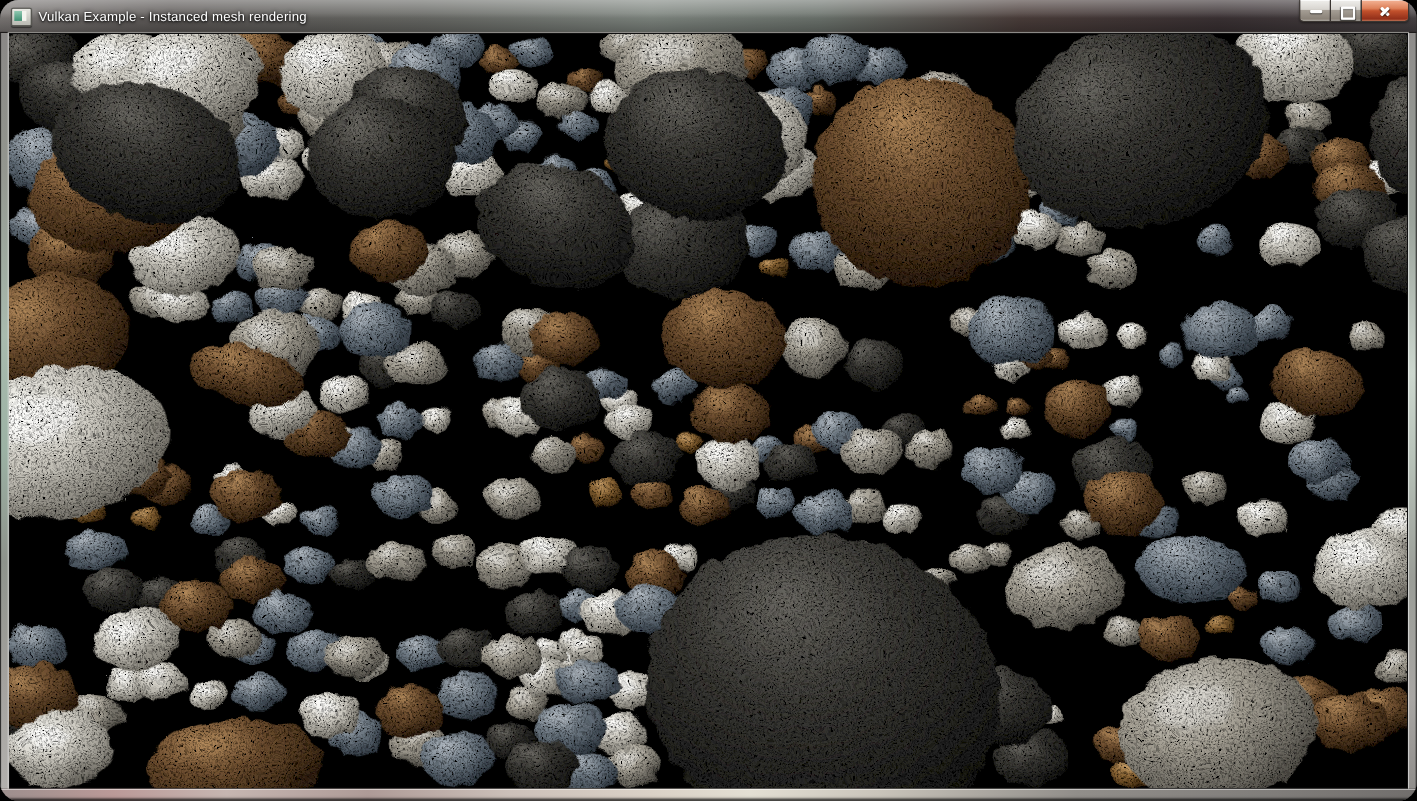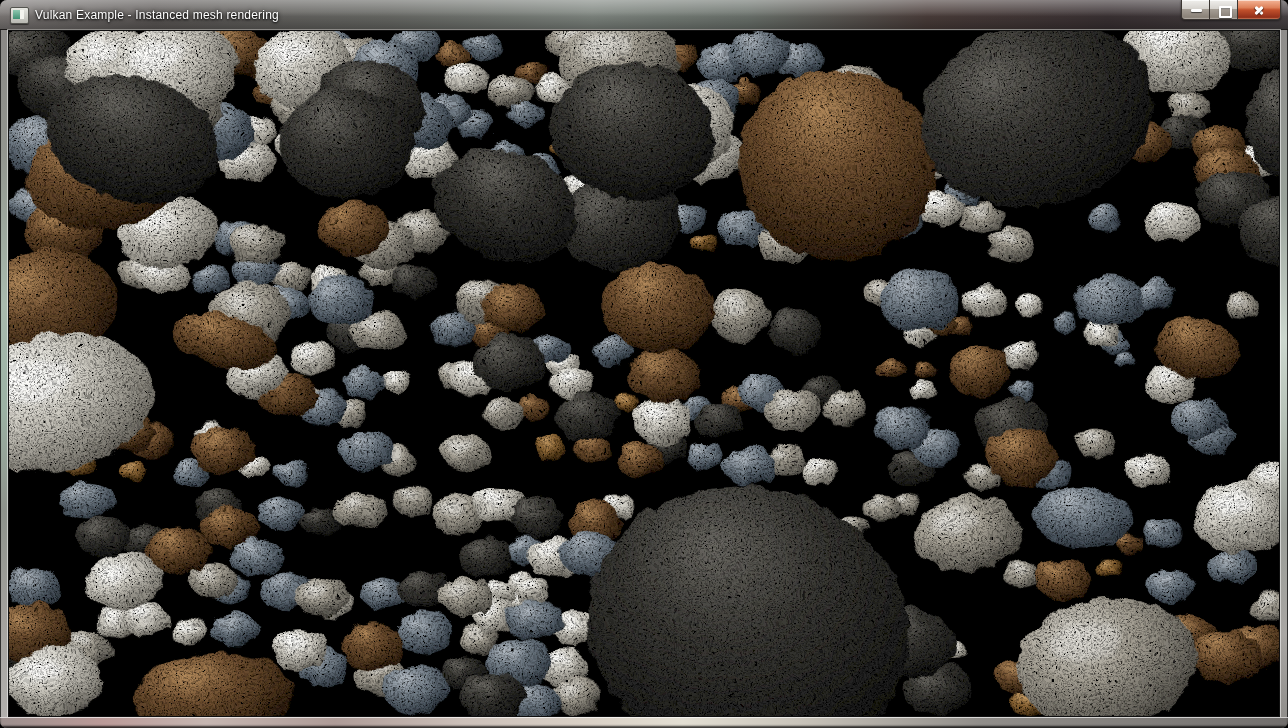--- a/index.html
+++ b/index.html
@@ -1,17 +1,17 @@
 <!DOCTYPE html>
 <html><head>
 <meta charset="utf-8">
 <style>
   html,body{margin:0;padding:0;background:#000;}
   body{width:1288px;height:728px;overflow:hidden;font-family:"Liberation Sans",sans-serif;position:relative;}
-  .window{position:absolute;inset:0;border-radius:7px;overflow:hidden;background:#555250;
+  .window{position:absolute;inset:0;border-radius:17px;overflow:hidden;background:#555250;
           box-shadow:inset 0 0 0 1px #151413;}
   
   .titlebar{position:absolute;left:0;top:0;right:0;height:30px;
     background:linear-gradient(90deg,#7b7775 0%,#5d5957 12%,#676864 30%,#7e857f 46%,#6b726c 58%,#4a3d3a 72%,#3a3133 86%,#474244 100%);
   }
   .titlebar::before{content:"";position:absolute;inset:0;
     background:linear-gradient(180deg,rgba(255,255,255,.38) 0%,rgba(255,255,255,.12) 40%,rgba(0,0,0,.05) 55%,rgba(0,0,0,.28) 100%);}
   .titlebar::after{content:"";position:absolute;left:0;right:0;bottom:0;height:1px;background:#1d1b1a;}
   .app-icon{position:absolute;left:10px;top:7px;width:17px;height:15px;border:1px solid #54544f;border-radius:2px;
     background:linear-gradient(180deg,#e8e8e2,#b9b9b2);box-shadow:0 1px 1px rgba(0,0,0,.5);z-index:3;}

